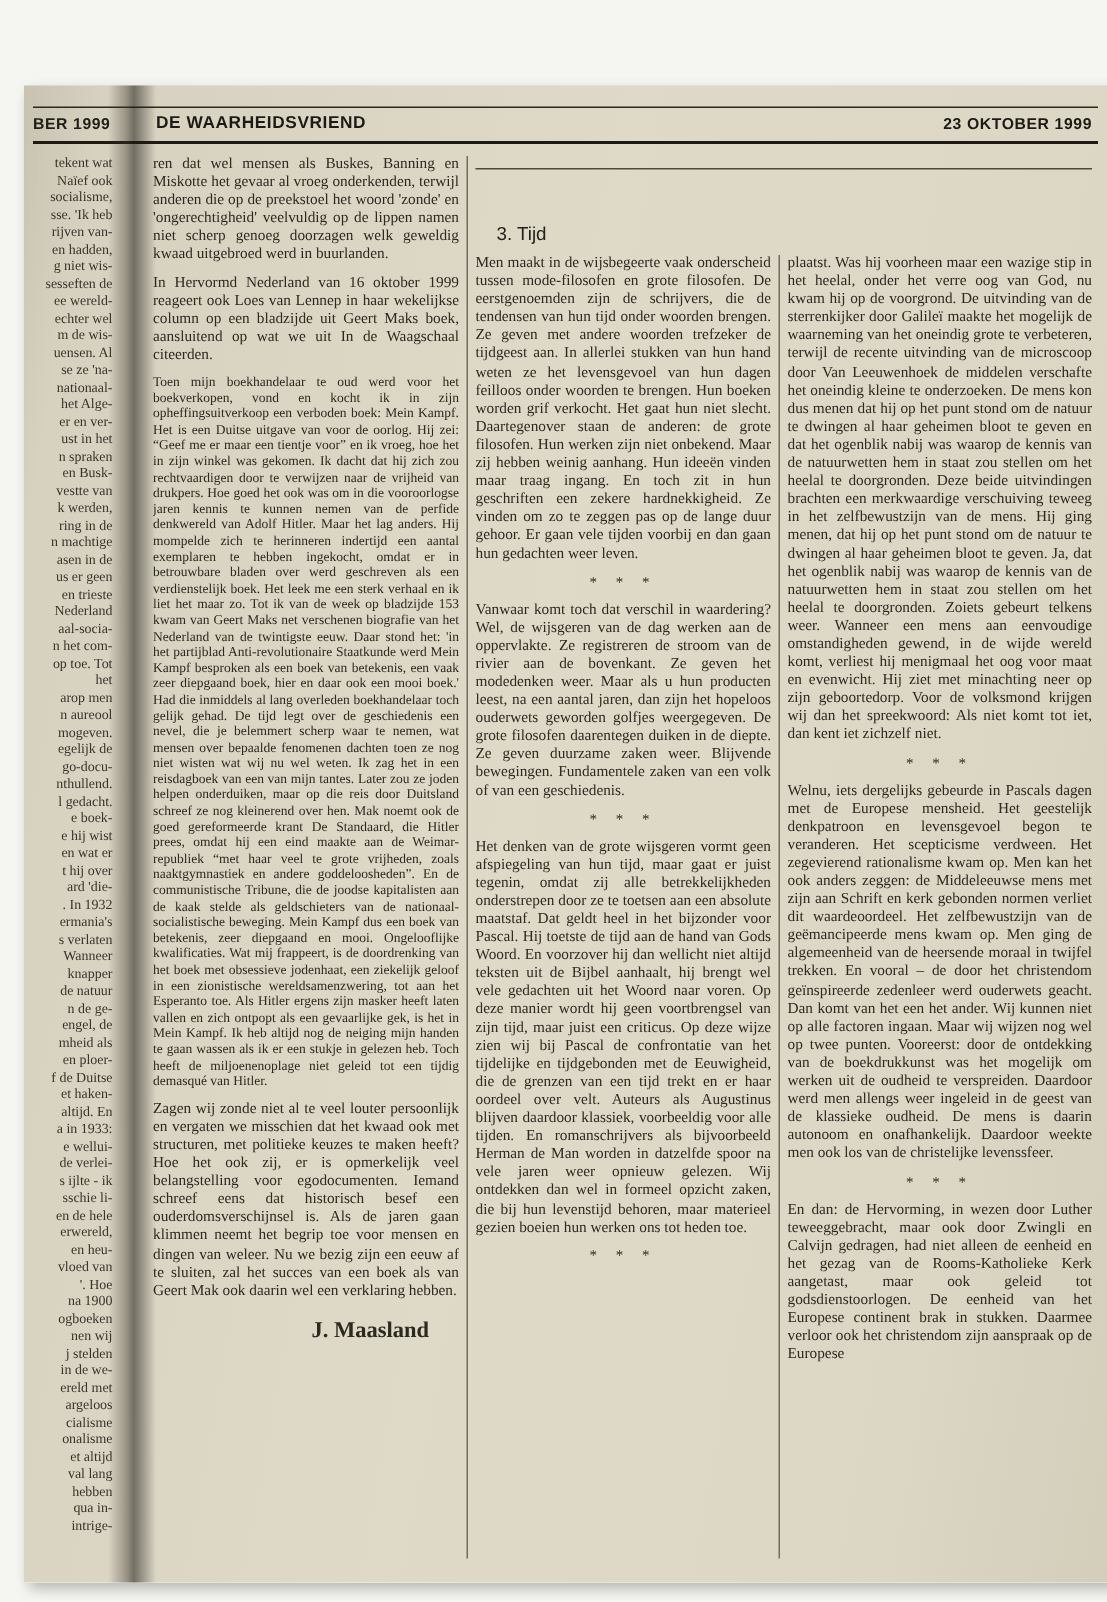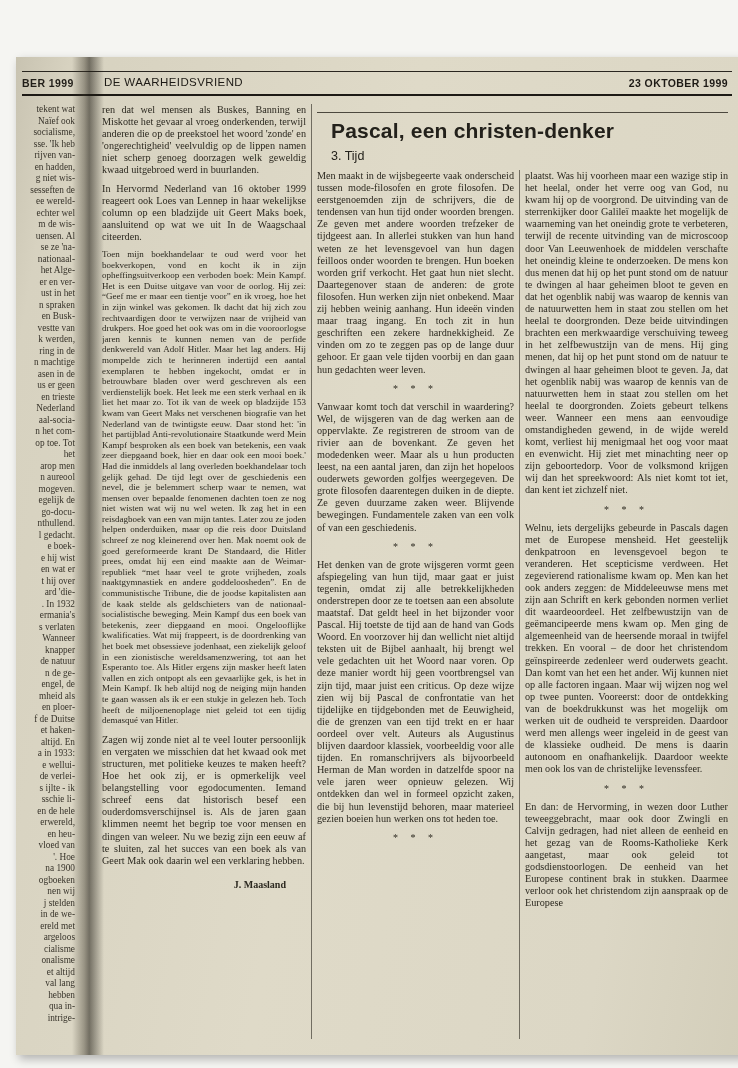--- a/index.html
+++ b/index.html
@@ -21,21 +21,21 @@
   }
   .rule-top{position:absolute;left:6px;right:12px;top:14px;height:1px;background:#2a2620;}
   .rule-mid{position:absolute;left:6px;right:12px;top:37px;height:2px;background:#1d1a15;}
   .mast-left{
     position:absolute;left:6px;top:20px;width:54px;
     font-family:"Liberation Sans",sans-serif;font-weight:bold;font-size:10.5px;
     letter-spacing:.4px;color:#211e18;white-space:nowrap;overflow:hidden;
   }
   .mast-title{
     position:absolute;left:88px;top:19px;
-    font-family:"Liberation Sans",sans-serif;font-weight:normal;font-size:11.5px;
+    font-family:"Liberation Sans",sans-serif;font-weight:bold;font-size:11.5px;
     letter-spacing:.4px;color:#1d1a15;
   }
   .mast-date{
     position:absolute;right:16px;top:20px;
     font-family:"Liberation Sans",sans-serif;font-weight:bold;font-size:10.5px;
     letter-spacing:.4px;color:#1d1a15;
   }
   .left-frags{
     position:absolute;left:0;top:47px;width:59px;bottom:14px;
     overflow:hidden;text-align:right;padding-right:3px;
@@ -58,21 +58,21 @@
   .pascal-sub{
     position:absolute;left:14px;top:45px;margin:0;
     font-family:"Liberation Sans",sans-serif;font-size:12.5px;font-weight:400;color:#23211b;
   }
   .pascal-cols{position:absolute;left:0;right:0;top:66px;bottom:0;}
   .col2{position:absolute;left:0;top:0;width:197px;height:100%;overflow:hidden;}
   .vdiv2{left:202px;}
   .col3{position:absolute;left:208px;right:0;top:0;height:100%;overflow:hidden;}
   .quote{font-size:9px;line-height:10.6px;margin:4px 0 8px;text-align:justify;}
   .sep{text-align:center;font-size:10px;letter-spacing:5px;margin:7px 0;color:#2c2920;}
-  .sig{text-align:right;font-weight:bold;font-size:10px;padding-right:20px;margin-top:12px;color:#2c2920;}
+  .sig{text-align:right;font-weight:bold;font-size:15px;padding-right:20px;margin-top:12px;color:#2c2920;}
 </style>
 </head>
 <body>
 
 <div class="paper">
 
   <div class="rule-top"></div>
 
   <div class="mast-left">BER 1999</div>
   <div class="mast-title">DE WAARHEIDSVRIEND</div>
@@ -172,21 +172,20 @@
       <p>In Hervormd Nederland van 16 oktober 1999 reageert ook Loes van Lennep in haar wekelijkse column op een bladzijde uit Geert Maks boek, aansluitend op wat we uit In de Waagschaal citeerden.</p>
       <div class="quote">Toen mijn boekhandelaar te oud werd voor het boekverkopen, vond en kocht ik in zijn opheffingsuitverkoop een verboden boek: Mein Kampf. Het is een Duitse uitgave van voor de oorlog. Hij zei: “Geef me er maar een tientje voor” en ik vroeg, hoe het in zijn winkel was gekomen. Ik dacht dat hij zich zou rechtvaardigen door te verwijzen naar de vrijheid van drukpers. Hoe goed het ook was om in die vooroorlogse jaren kennis te kunnen nemen van de perfide denkwereld van Adolf Hitler. Maar het lag anders. Hij mompelde zich te herinneren indertijd een aantal exemplaren te hebben ingekocht, omdat er in betrouwbare bladen over werd geschreven als een verdienstelijk boek. Het leek me een sterk verhaal en ik liet het maar zo. Tot ik van de week op bladzijde 153 kwam van Geert Maks net verschenen biografie van het Nederland van de twintigste eeuw. Daar stond het: 'in het partijblad Anti-revolutionaire Staatkunde werd Mein Kampf besproken als een boek van betekenis, een vaak zeer diepgaand boek, hier en daar ook een mooi boek.' Had die inmiddels al lang overleden boekhandelaar toch gelijk gehad. De tijd legt over de geschiedenis een nevel, die je belemmert scherp waar te nemen, wat mensen over bepaalde fenomenen dachten toen ze nog niet wisten wat wij nu wel weten. Ik zag het in een reisdagboek van een van mijn tantes. Later zou ze joden helpen onderduiken, maar op die reis door Duitsland schreef ze nog kleinerend over hen. Mak noemt ook de goed gereformeerde krant De Standaard, die Hitler prees, omdat hij een eind maakte aan de Weimar-republiek “met haar veel te grote vrijheden, zoals naaktgymnastiek en andere goddeloosheden”. En de communistische Tribune, die de joodse kapitalisten aan de kaak stelde als geldschieters van de nationaal-socialistische beweging. Mein Kampf dus een boek van betekenis, zeer diepgaand en mooi. Ongelooflijke kwalificaties. Wat mij frappeert, is de doordrenking van het boek met obsessieve jodenhaat, een ziekelijk geloof in een zionistische wereldsamenzwering, tot aan het Esperanto toe. Als Hitler ergens zijn masker heeft laten vallen en zich ontpopt als een gevaarlijke gek, is het in Mein Kampf. Ik heb altijd nog de neiging mijn handen te gaan wassen als ik er een stukje in gelezen heb. Toch heeft de miljoenenoplage niet geleid tot een tijdig demasqué van Hitler.</div>
       <p>Zagen wij zonde niet al te veel louter persoonlijk en vergaten we misschien dat het kwaad ook met structuren, met politieke keuzes te maken heeft? Hoe het ook zij, er is opmerkelijk veel belangstelling voor egodocumenten. Iemand schreef eens dat historisch besef een ouderdomsverschijnsel is. Als de jaren gaan klimmen neemt het begrip toe voor mensen en dingen van weleer. Nu we bezig zijn een eeuw af te sluiten, zal het succes van een boek als van Geert Mak ook daarin wel een verklaring hebben.</p>
       <div class="sig">J. Maasland</div>
     </div>
 
     <div class="vdiv vdiv1"></div>
 
     <div class="pascal">
       <div class="pascal-rule"></div>
-      <h1 class="pascal-title">Pascal, een christen-denker</h1>
       <h2 class="pascal-sub">3. Tijd</h2>
 
       <div class="pascal-cols">
 
         <div class="col col2">
           <p>Men maakt in de wijsbegeerte vaak onderscheid tussen mode-filosofen en grote filosofen. De eerstgenoemden zijn de schrijvers, die de tendensen van hun tijd onder woorden brengen. Ze geven met andere woorden trefzeker de tijdgeest aan. In allerlei stukken van hun hand weten ze het levensgevoel van hun dagen feilloos onder woorden te brengen. Hun boeken worden grif verkocht. Het gaat hun niet slecht. Daartegenover staan de anderen: de grote filosofen. Hun werken zijn niet onbekend. Maar zij hebben weinig aanhang. Hun ideeën vinden maar traag ingang. En toch zit in hun geschriften een zekere hardnekkigheid. Ze vinden om zo te zeggen pas op de lange duur gehoor. Er gaan vele tijden voorbij en dan gaan hun gedachten weer leven.</p>
           <div class="sep">* * *</div>
           <p>Vanwaar komt toch dat verschil in waardering? Wel, de wijsgeren van de dag werken aan de oppervlakte. Ze registreren de stroom van de rivier aan de bovenkant. Ze geven het modedenken weer. Maar als u hun producten leest, na een aantal jaren, dan zijn het hopeloos ouderwets geworden golfjes weergegeven. De grote filosofen daarentegen duiken in de diepte. Ze geven duurzame zaken weer. Blijvende bewegingen. Fundamentele zaken van een volk of van een geschiedenis.</p>
           <div class="sep">* * *</div>
           <p>Het denken van de grote wijsgeren vormt geen afspiegeling van hun tijd, maar gaat er juist tegenin, omdat zij alle betrekkelijkheden onderstrepen door ze te toetsen aan een absolute maatstaf. Dat geldt heel in het bijzonder voor Pascal. Hij toetste de tijd aan de hand van Gods Woord. En voorzover hij dan wellicht niet altijd teksten uit de Bijbel aanhaalt, hij brengt wel vele gedachten uit het Woord naar voren. Op deze manier wordt hij geen voortbrengsel van zijn tijd, maar juist een criticus. Op deze wijze zien wij bij Pascal de confrontatie van het tijdelijke en tijdgebonden met de Eeuwigheid, die de grenzen van een tijd trekt en er haar oordeel over velt. Auteurs als Augustinus blijven daardoor klassiek, voorbeeldig voor alle tijden. En romanschrijvers als bijvoorbeeld Herman de Man worden in datzelfde spoor na vele jaren weer opnieuw gelezen. Wij ontdekken dan wel in formeel opzicht zaken, die bij hun levenstijd behoren, maar materieel gezien boeien hun werken ons tot heden toe.</p>

